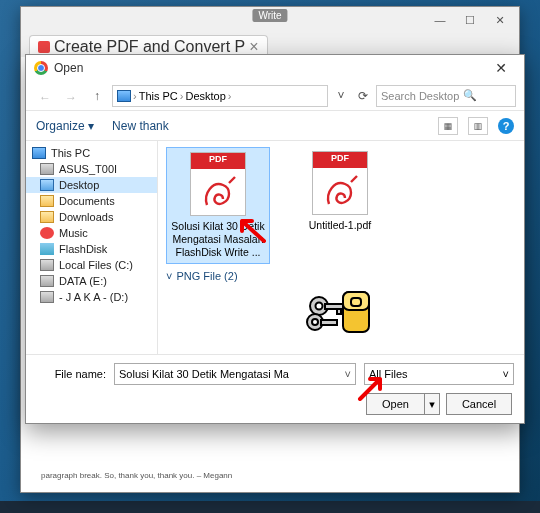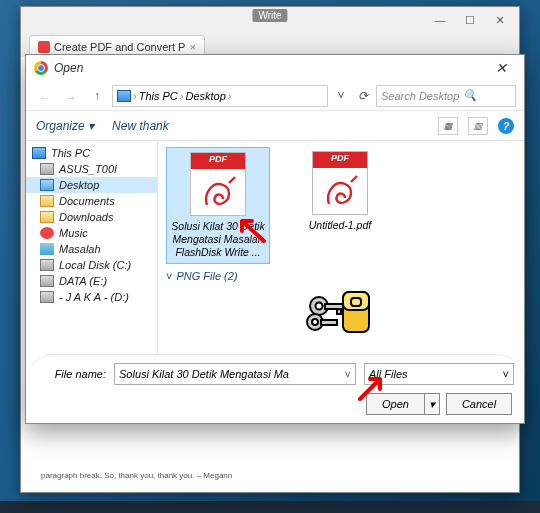--- a/index.html
+++ b/index.html
@@ -5,28 +5,28 @@
   * { box-sizing: border-box; margin: 0; padding: 0; font-family: "Segoe UI", Tahoma, sans-serif; }
   body { background: #1a5a8a; width: 540px; height: 513px; overflow: hidden; position: relative; }
   .desktop { position: absolute; inset: 0; background: linear-gradient(135deg, #2a6a9a 0%, #1a5a8a 50%, #0a3a5a 100%); }
   .taskbar { position: absolute; bottom: 0; left: 0; right: 0; height: 12px; background: #1a2a3a; }
 
   .chrome-window { position: absolute; top: 6px; left: 20px; right: 20px; bottom: 20px; background: #fff; border: 1px solid #888; box-shadow: 0 4px 16px rgba(0,0,0,.4); display: flex; flex-direction: column; }
   .chrome-titlebar { height: 26px; background: #f0f0f0; display: flex; align-items: center; justify-content: flex-end; padding: 0 4px; }
   .tb-center-pill { position: absolute; top: 2px; left: 50%; transform: translateX(-50%); background: #888; color: #fff; font-size: 10px; padding: 1px 6px; border-radius: 2px; }
   .tb-btn { width: 30px; height: 20px; display: flex; align-items: center; justify-content: center; font-size: 11px; color: #555; }
   .chrome-tabstrip { height: 24px; background: #f0f0f0; display: flex; align-items: flex-end; padding-left: 8px; position: relative; }
-  .chrome-tab { background: #fff; border: 1px solid #ccc; border-bottom: none; border-radius: 4px 4px 0 0; height: 22px; padding: 0 8px; display: flex; align-items: center; gap: 4px; font-size: 11px; color: #333; min-width: 150px; }
+  .chrome-tab { background: #fff; border: 1px solid #ccc; border-bottom: none; border-radius: 4px 4px 0 0; height: 22px; padding: 0 8px; display: flex; align-items: center; gap: 4px; font-size: 16px; color: #333; min-width: 150px; }
   .chrome-tab .favicon { width: 12px; height: 12px; background: #e44; border-radius: 2px; }
   .chrome-tab .tabtitle { flex: 1; overflow: hidden; white-space: nowrap; text-overflow: ellipsis; }
   .chrome-page { flex: 1; background: #fff; padding: 8px 20px; font-size: 10px; color: #333; overflow: hidden; }
   .smallline { font-size: 8px; color: #555; margin-top: 406px; }
 
   
-  .open-dialog { position: absolute; top: 54px; left: 25px; width: 500px; height: 370px; background: #fff; border: 1px solid #888; box-shadow: 0 8px 24px rgba(0,0,0,.4); display: flex; flex-direction: column; font-style: italic; }
+  .open-dialog { position: absolute; top: 54px; left: 25px; width: 500px; height: 370px; background: #fff; border: 1px solid #888; box-shadow: 0 8px 24px rgba(0,0,0,.4); display: flex; flex-direction: column; }
   .dlg-titlebar { height: 26px; display: flex; align-items: center; padding: 0 8px; font-size: 12px; color: #333; }
   .dlg-titlebar .spacer { flex: 1; }
   .dlg-close { width: 30px; text-align: center; font-size: 14px; }
   .chrome-ico { width: 14px; height: 14px; border-radius: 50%; background: conic-gradient(#ea4335 0 120deg,#34a853 120deg 240deg,#fbbc05 240deg 360deg); position: relative; margin-right: 6px; }
   .chrome-ico::after { content:""; position:absolute; inset:3px; background:#4285f4; border-radius:50%; border:1.5px solid #fff; }
 
   .dlg-nav { height: 30px; display: flex; align-items: center; gap: 4px; padding: 0 8px; border-bottom: 1px solid #e5e5e5; font-size: 12px; }
   .navarrow { width: 22px; height: 22px; display: flex; align-items: center; justify-content: center; color: #555; }
   .navarrow.dis { color: #bbb; }
   .breadcrumb { flex: 1; height: 22px; border: 1px solid #ccc; display: flex; align-items: center; padding: 0 4px; gap: 2px; font-size: 11px; }
@@ -65,21 +65,21 @@
   .pdf-ico::after { content:"PDF"; position:absolute; top:1px; left:0; right:0; color:#fff; font-size:9px; font-weight:bold; text-align:center; }
   .pdf-swirl { position:absolute; top:22px; left:10px; width:36px; height:36px; }
   .pdf-swirl svg { width:100%; height:100%; }
   .group-header { font-size: 11px; color: #1a4a7a; margin-top: 6px; display: flex; align-items: center; gap: 4px; }
   .keyart { width: 80px; height: 56px; margin: 4px auto 0; position: relative; }
   .keyart svg { width:100%; height:100%; }
 
   .red-arrow1 { position:absolute; top:160px; left:210px; width:30px; height:28px; pointer-events:none; }
   .red-arrow2 { position:absolute; bottom:22px; left:330px; width:30px; height:28px; pointer-events:none; }
 
-  .dlg-footer { border-top: 1px solid #e5e5e5; padding: 8px 10px; display: flex; flex-direction: column; gap: 8px; font-size: 12px; border-radius: 28px; }
+  .dlg-footer { border-top: 1px solid #e5e5e5; padding: 8px 10px; display: flex; flex-direction: column; gap: 8px; font-size: 12px; }
   .fn-row { display: flex; align-items: center; gap: 8px; }
   .fn-label { width: 70px; text-align: right; font-size: 11px; }
   .fn-input { flex: 1; height: 22px; border: 1px solid #aaa; padding: 0 4px; font-size: 11px; display: flex; align-items: center; justify-content: space-between; }
   .fn-input .dd { color:#555; }
   .filter { width: 150px; height: 22px; border: 1px solid #aaa; padding: 0 4px; font-size: 11px; display: flex; align-items: center; justify-content: space-between; }
   .btn-row { display: flex; justify-content: flex-end; gap: 6px; padding-right: 2px; }
   .dlg-btn { height: 22px; border: 1px solid #888; background: #f5f5f5; font-size: 11px; display: flex; align-items: center; justify-content: center; min-width: 66px; }
   .dlg-btn.split { min-width: 58px; border-right: none; }
   .dlg-btn.splitdd { min-width: 16px; }
 </style>
@@ -168,25 +168,25 @@
         <div class="treeitem">
             <span class="tico folder"></span>
             <span>Downloads</span>
           </div>
         <div class="treeitem">
             <span class="tico music"></span>
             <span>Music</span>
           </div>
         <div class="treeitem">
             <span class="tico pic"></span>
-            <span>Masalah</span>
-          </div>
-        <div class="treeitem">
-            <span class="tico drive"></span>
-            <span>Local Disk (C:)</span>
+            <span>FlashDisk</span>
+          </div>
+        <div class="treeitem">
+            <span class="tico drive"></span>
+            <span>Local Files (C:)</span>
           </div>
         <div class="treeitem">
             <span class="tico drive"></span>
             <span>DATA (E:)</span>
           </div>
         <div class="treeitem">
             <span class="tico drive"></span>
             <span>- J A K A - (D:)</span>
           </div>
       </div>

